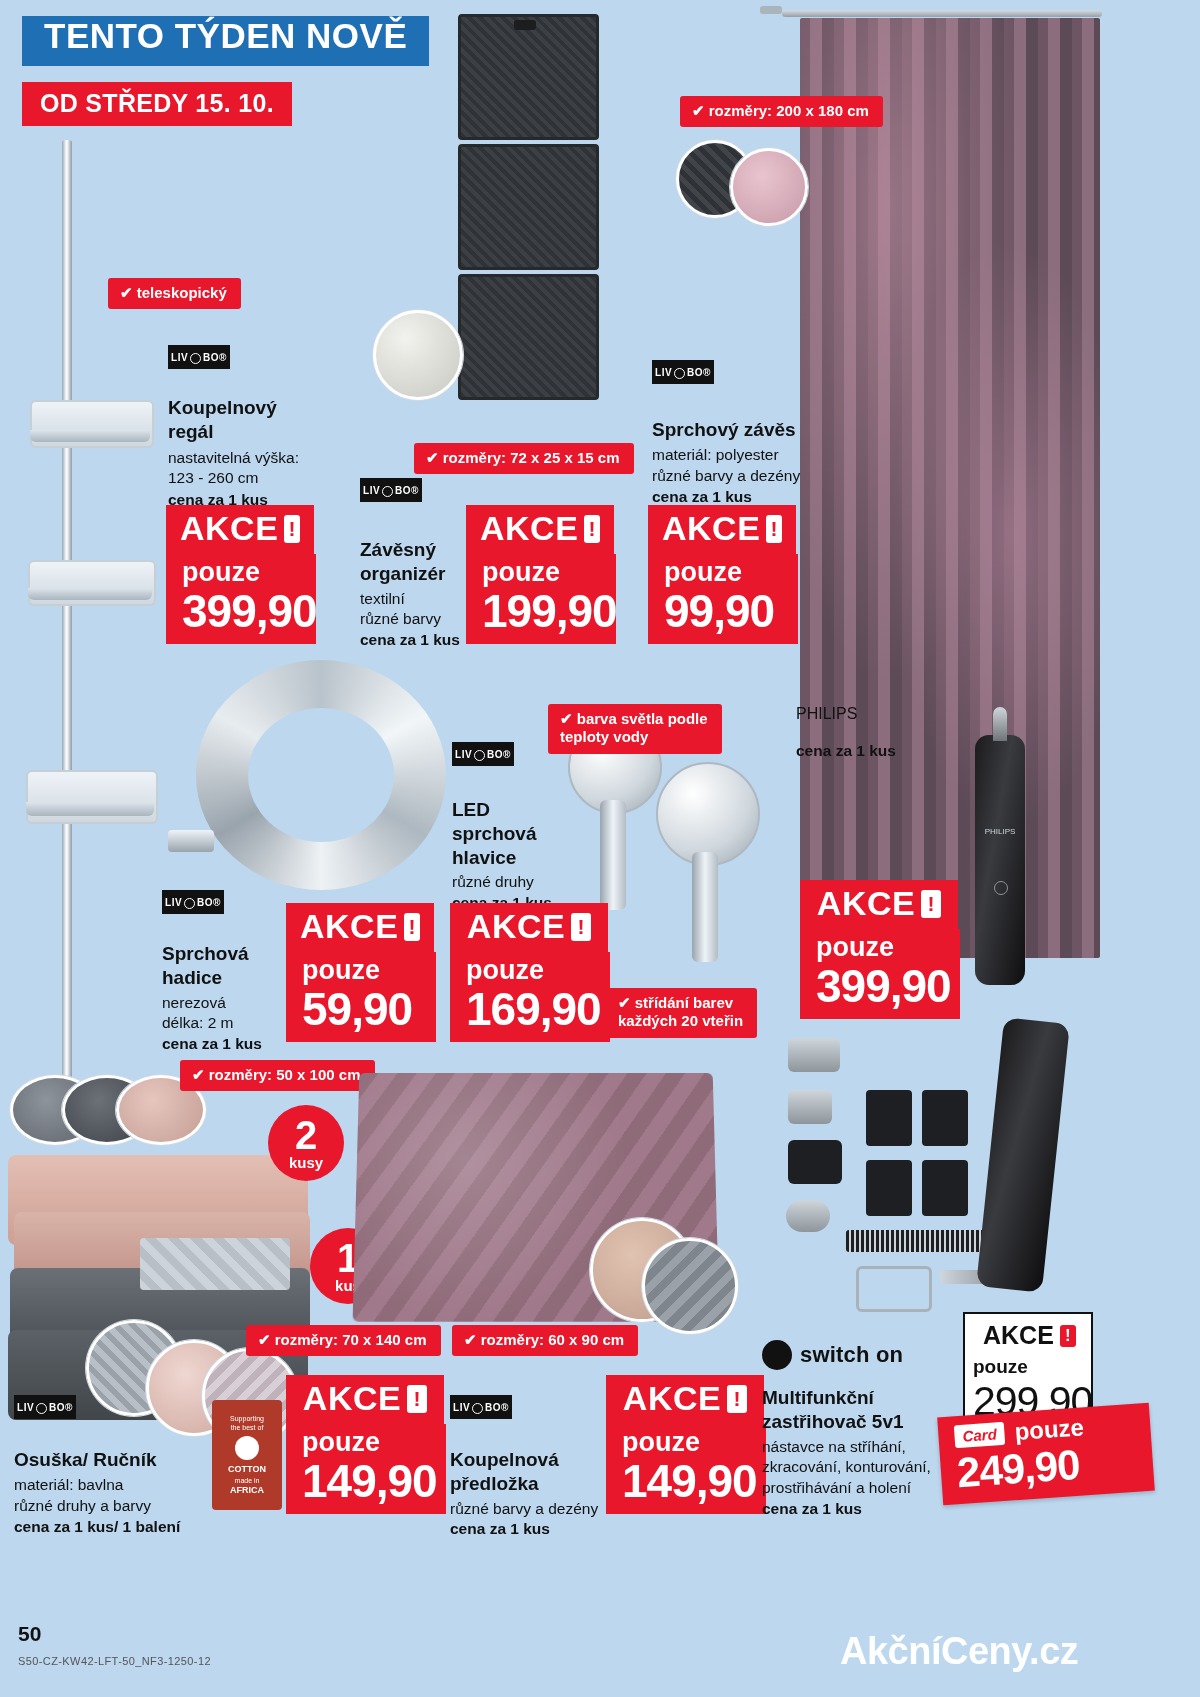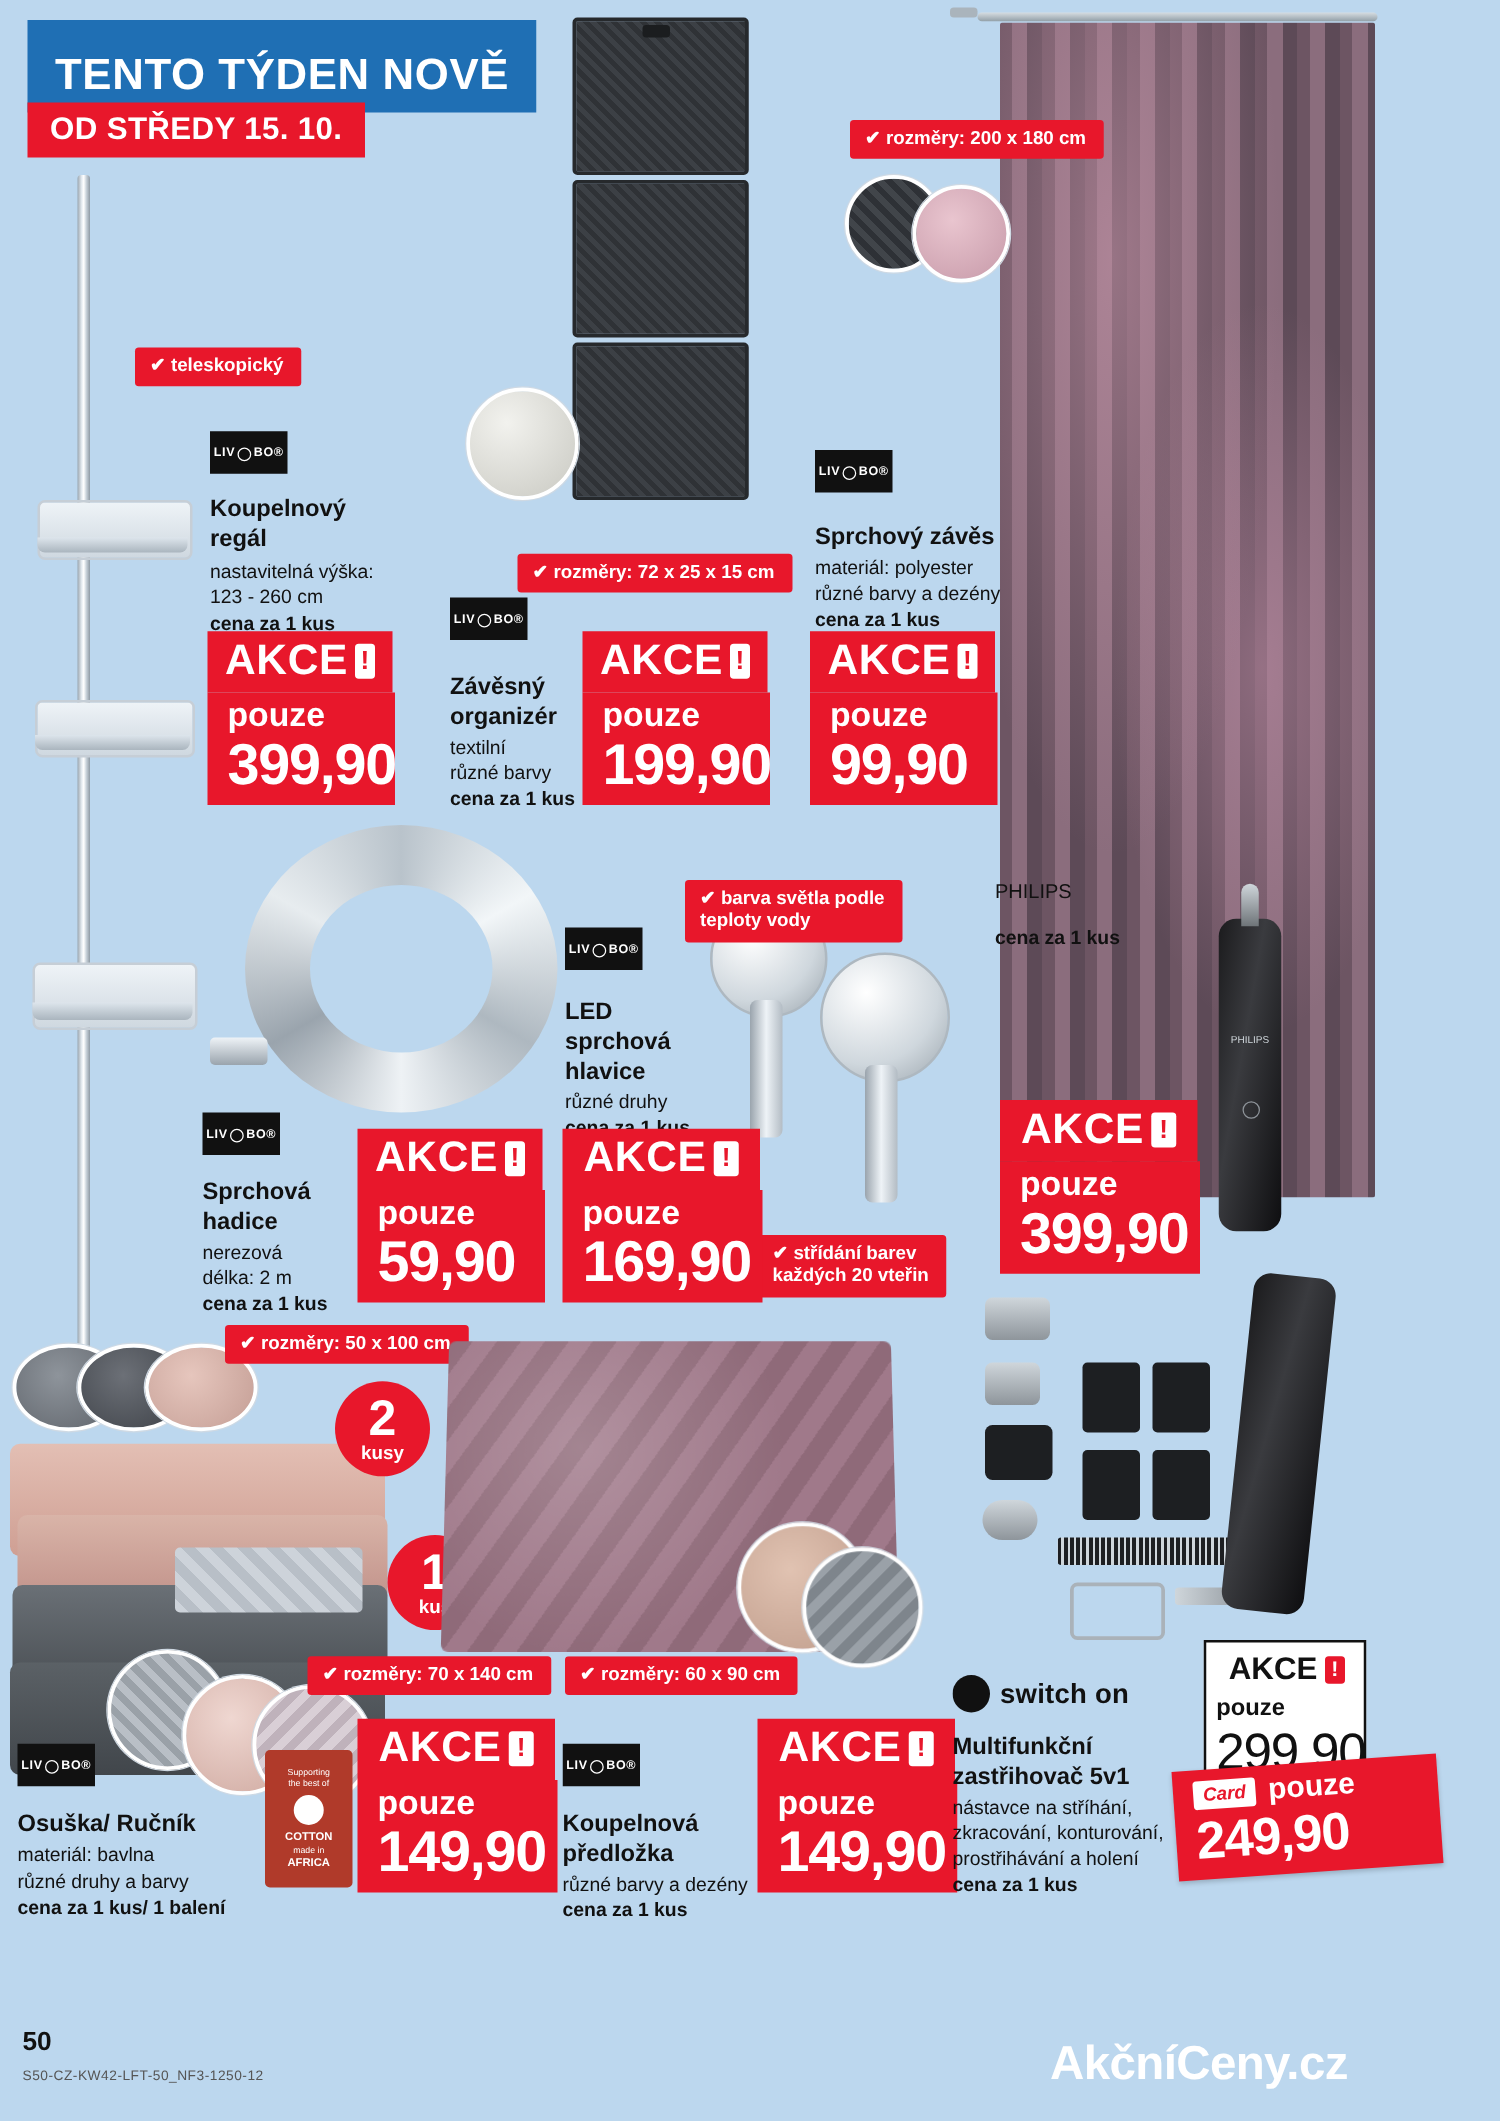--- a/index.html
+++ b/index.html
@@ -14,29 +14,29 @@
   .abs{position:absolute;}
   .bold{font-weight:bold;}
   .tag{
     background:#e8172b;color:#fff;font-size:15px;font-weight:bold;
     padding:6px 14px 7px 12px;border-radius:3px;line-height:1.22;
     display:inline-block;white-space:pre-line;
   }
   
   .hdr1{
     background:#1f6fb4;color:#fff;font-size:35px;font-weight:bold;
-    letter-spacing:.5px;padding:24px 22px 10px 22px;display:inline-block;
+    letter-spacing:.5px;padding:0 22px 10px 22px;display:inline-block;
   }
   .hdr2{
     background:#e8172b;color:#fff;font-size:25px;font-weight:bold;
     padding:7px 18px 8px 18px;display:inline-block;letter-spacing:.3px;
   }
   
   .livbo{
-    background:#111;color:#fff;width:62px;height:34px;display:flex;
+    background:#111;color:#fff;width:62px;height:24px;display:flex;
     align-items:center;justify-content:center;font-size:10px;font-weight:bold;
     letter-spacing:.5px;
   }
   .livbo .o{display:inline-block;border:1.4px solid #fff;border-radius:50%;
     width:9px;height:9px;margin:0 2px;position:relative;top:1px;}
   
   .akce{
     background:#e8172b;color:#fff;display:inline-flex;align-items:center;
     justify-content:center;gap:6px;font-weight:bold;font-size:34px;
     padding:4px 14px 6px;letter-spacing:.5px;

